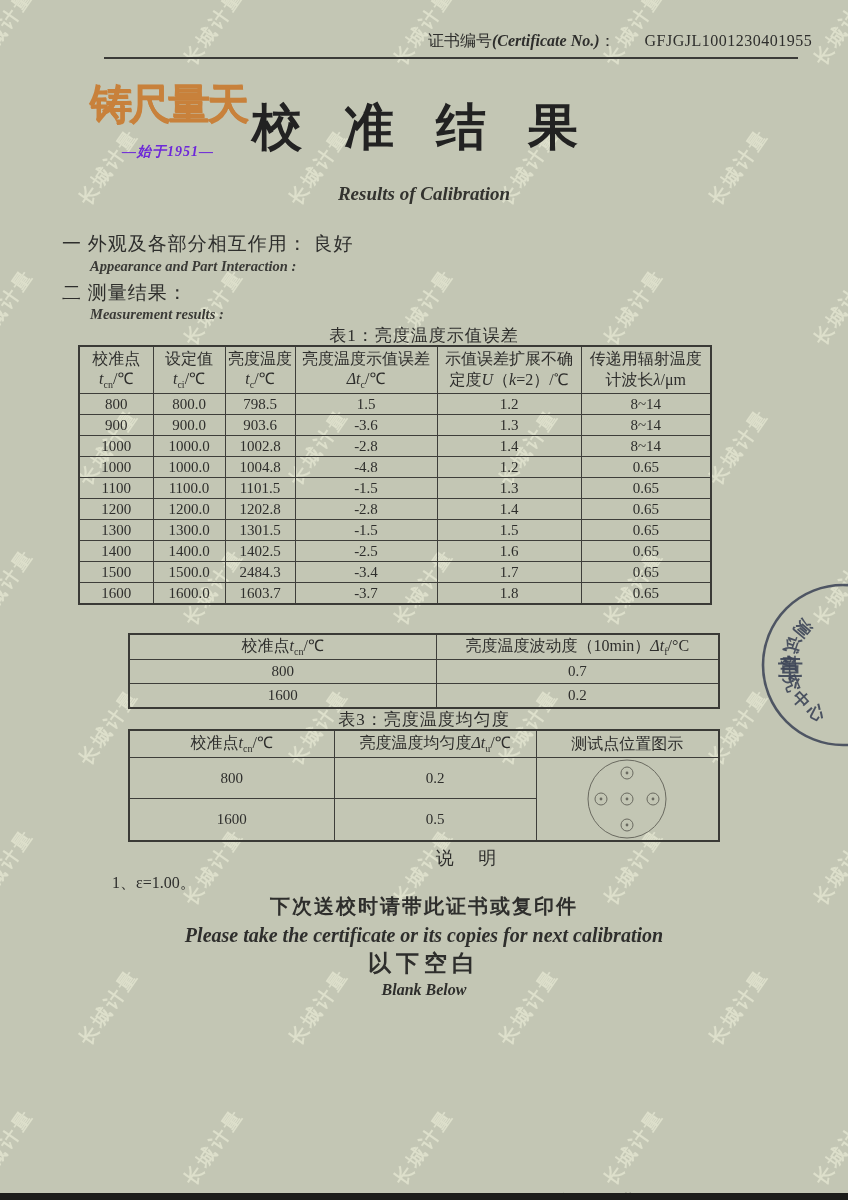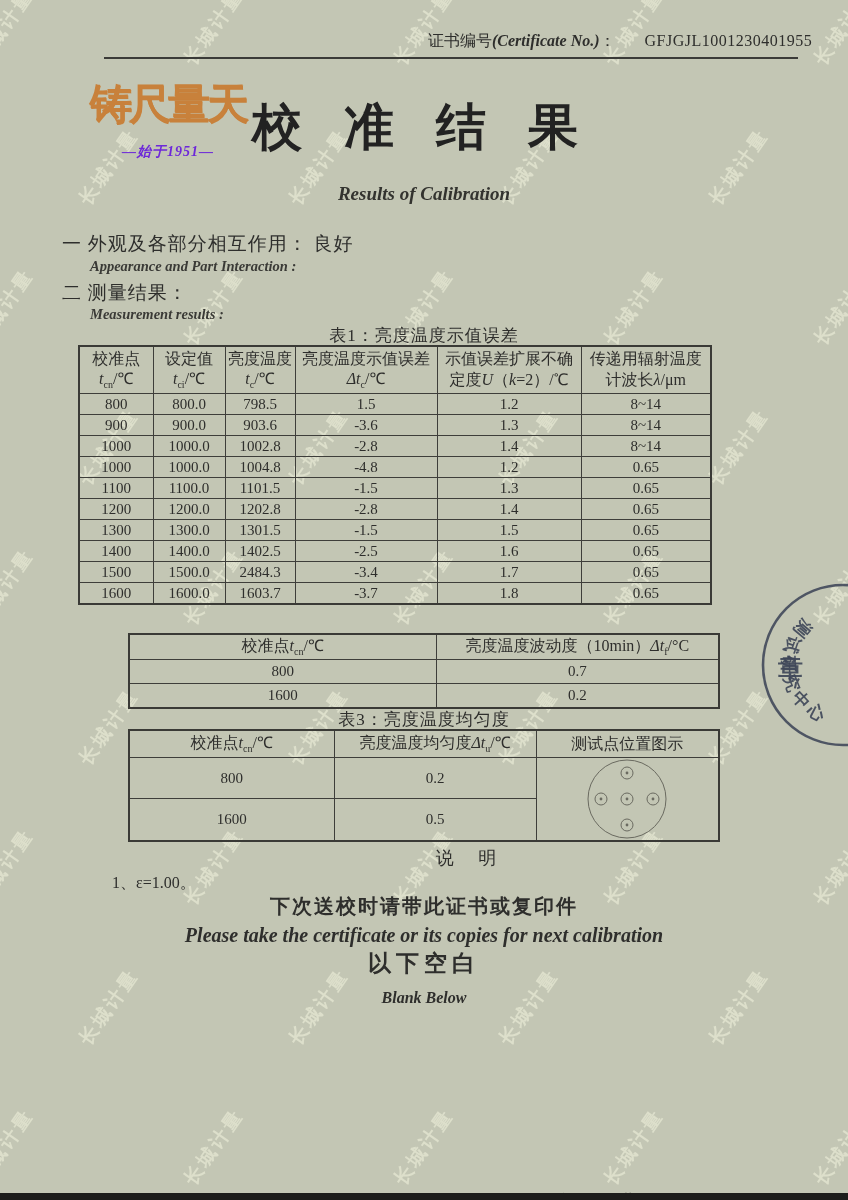--- a/index.html
+++ b/index.html
@@ -64,21 +64,21 @@
   .t3 td { height:40px; }
   sub { font-size:10px; }
   .ivar { font-style:italic; }
 
   
   .note-head { top:846px; left:0; width:848px; text-align:center; font-size:18px; letter-spacing:10px;padding-left:47px; }
   .note-1 { top:873px; left:112px; font-size:16px; }
   .remind-zh { top:893px; left:0; width:848px; text-align:center; font-size:20px; font-weight:bold; letter-spacing:2px; }
   .remind-en { top:924px; left:0; width:848px; text-align:center; font-size:20px; font-style:italic; font-weight:bold; }
   .blank-zh { top:948px; left:0; width:848px; text-align:center; font-size:23px; letter-spacing:5px; font-weight:600; }
-  .blank-en { top:981px; left:0; width:848px; text-align:center; font-size:16px; font-style:italic; font-weight:bold;margin-top:8px; }
+  .blank-en { top:981px; left:0; width:848px; text-align:center; font-size:16px; font-style:italic; font-weight:bold; }
 
   
   .footer { top:1151px; left:560px; font-size:15px; letter-spacing:2px; white-space:nowrap;margin-top:40px; }
   .footer .en { margin-left:16px; letter-spacing:1px; }
 
   
   .stamp { position:absolute; top:570px; left:700px; z-index:2; }
 
   
   .scan-edge { position:absolute; bottom:0; left:0; width:848px; height:7px; background:#1c1c1a; z-index:3; }

